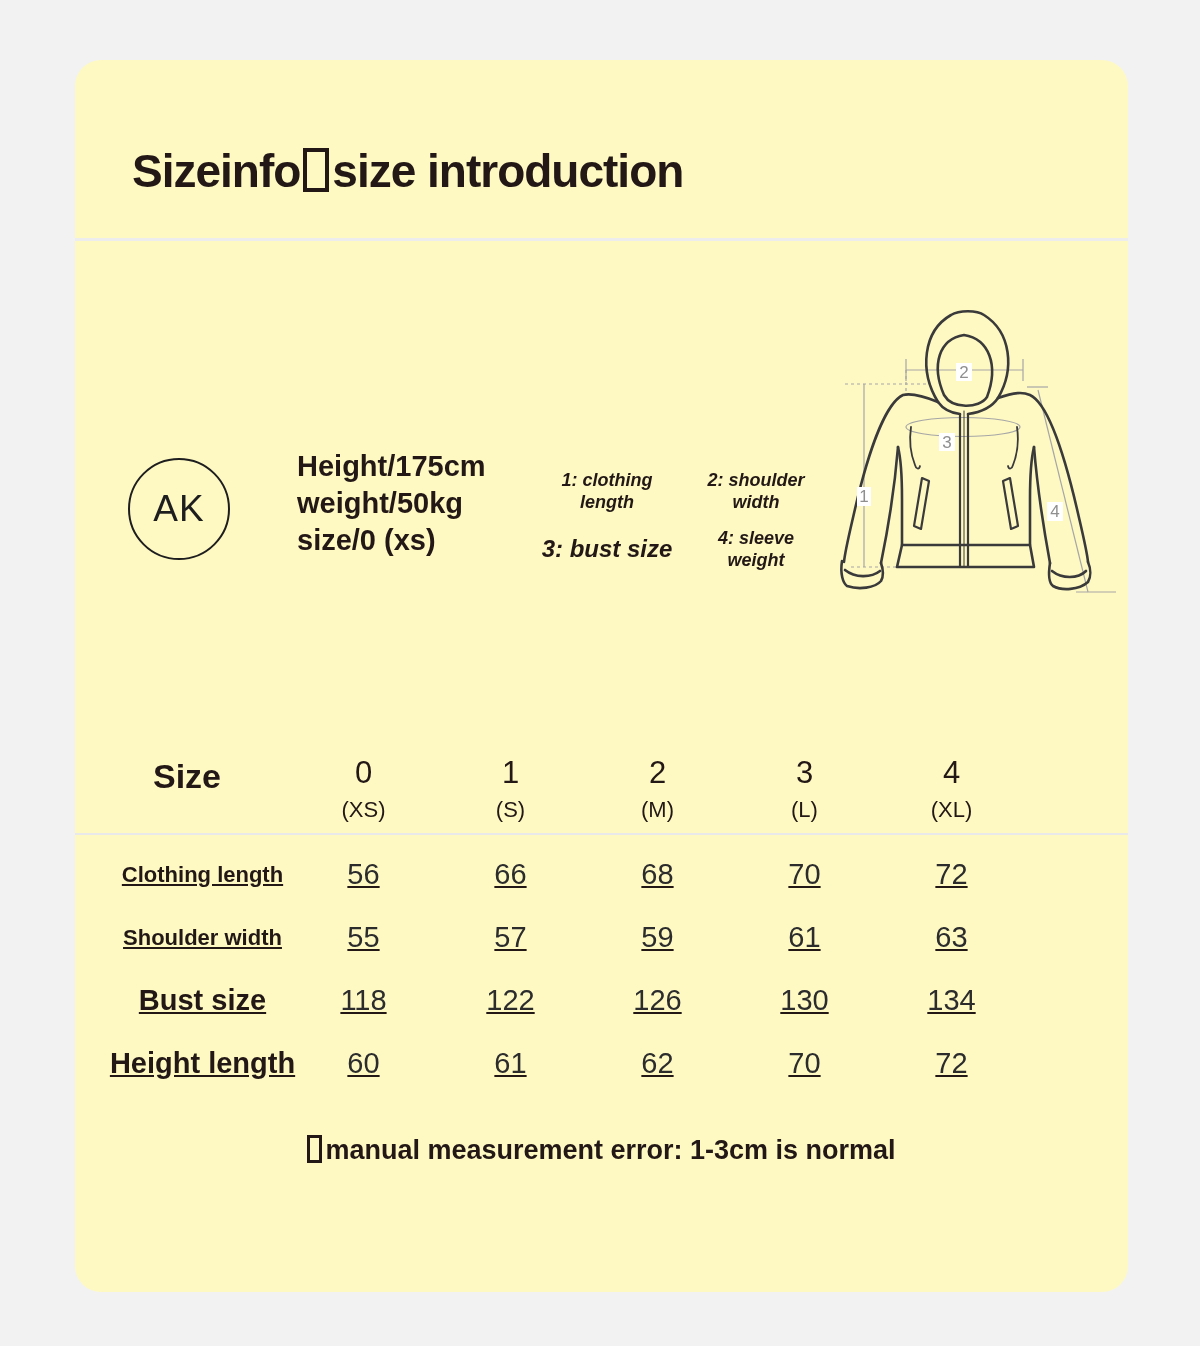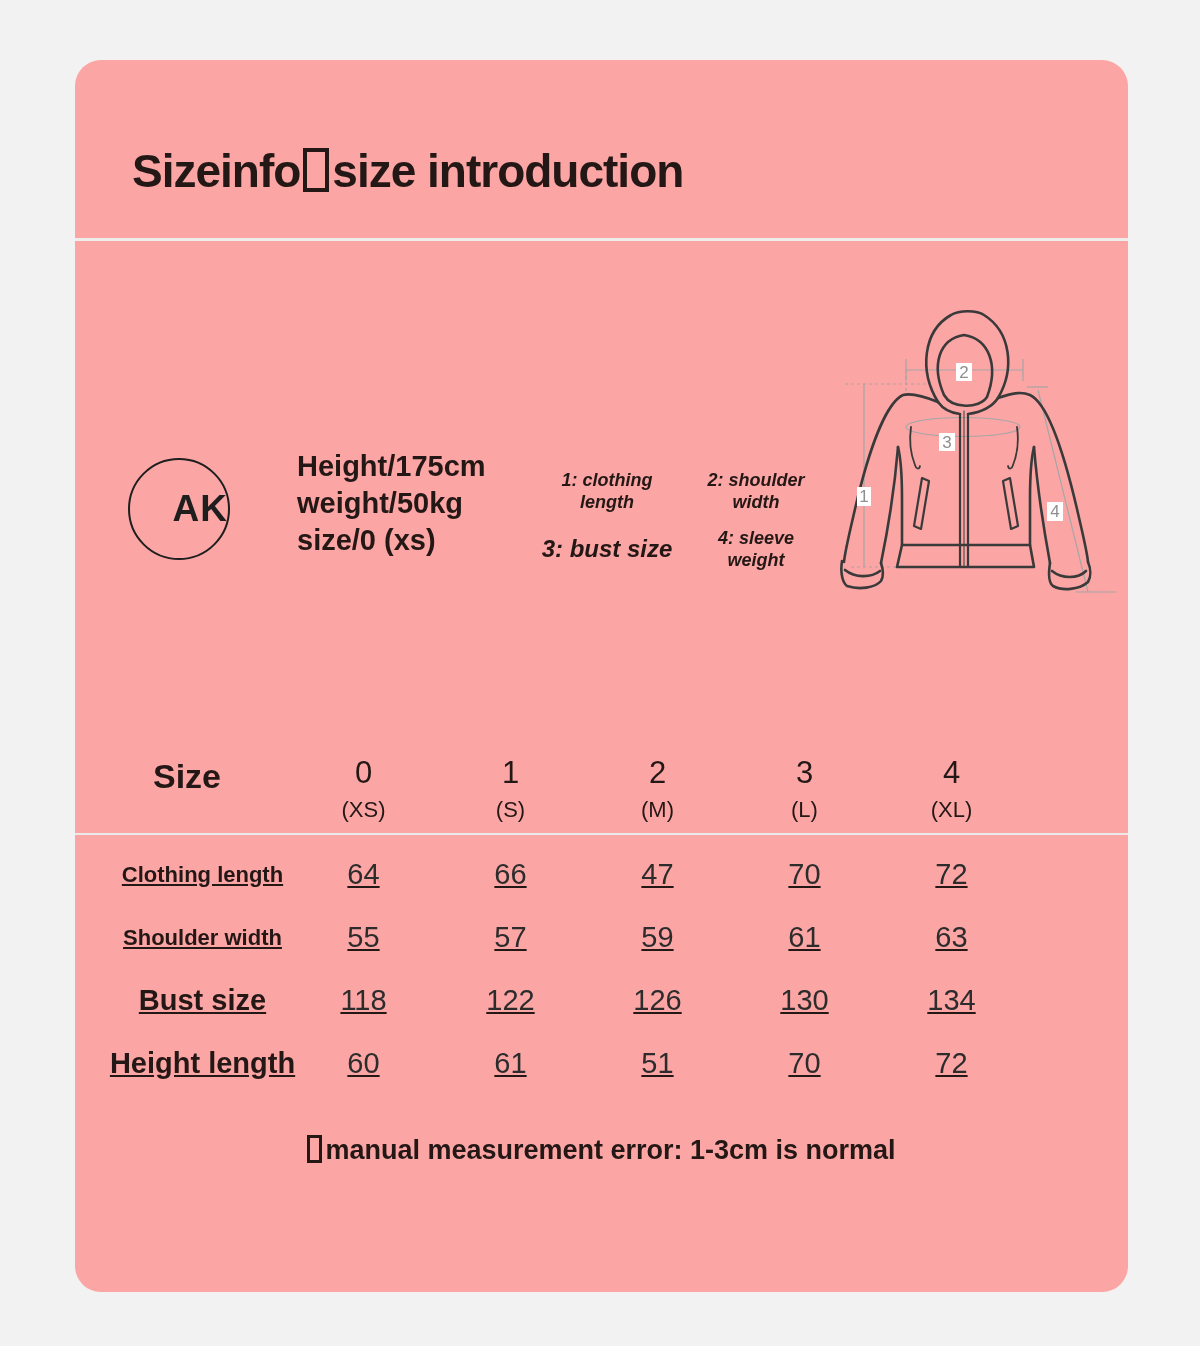--- a/index.html
+++ b/index.html
@@ -8,21 +8,21 @@
     width: 1200px; height: 1346px;
     background: #f2f2f2;
     font-family: "Liberation Sans", sans-serif;
     color: #231815;
     position: relative;
   }
   .card {
     position: absolute;
     left: 75px; top: 60px;
     width: 1053px; height: 1232px;
-    background: #fca5a5;
+    background: #fef9c3;
     border-radius: 26px;
     overflow: hidden;
   }
   .card-header { position: relative; height: 178px; }
   .card-header h1 {
     position: absolute; left: 57px; top: 84px;
     margin: 0; font-size: 46px; font-weight: 800;
     letter-spacing: -1px; white-space: nowrap;
   }
   .tofu {
@@ -33,22 +33,22 @@
     display: inline-block; width: 15px; height: 28px;
     border: 3px solid currentColor; vertical-align: -4px; margin-right: 3px;
   }
   .hdr-divider { position: absolute; left: 0; top: 178px; width: 100%; height: 3px; background: #ededed; }
   .card-body { position: absolute; left: 0; top: 181px; width: 100%; height: 1051px; }
 
   .badge-circle {
     position: absolute; left: 53px; top: 217px;
     width: 102px; height: 102px;
     border: 2px solid #1e1e1e; border-radius: 50%;
-    display: flex; align-items: center; justify-content: flex-end;
-    font-size: 37px; color: #1e1e1e; letter-spacing: 1px; font-weight: bold;
+    display: flex; align-items: center; justify-content: center;
+    font-size: 37px; color: #1e1e1e; letter-spacing: 1px;
   }
   .model-info {
     position: absolute; left: 222px; top: 207px;
     font-size: 29px; font-weight: 700; line-height: 37px;
   }
   .legend { position: absolute; text-align: center; font-weight: 700; font-style: italic; }
   .legend-1 { left: 467px; top: 228px; width: 130px; font-size: 18px; line-height: 22px; }
   .legend-2 { left: 616px; top: 228px; width: 130px; font-size: 18px; line-height: 22px; }
   .legend-3 { left: 442px; top: 294px; width: 180px; font-size: 24px; white-space: nowrap; }
   .legend-4 { left: 631px; top: 286px; width: 100px; font-size: 18px; line-height: 22px; }
@@ -180,23 +180,23 @@
           <div class="col-num">4</div>
           <div class="col-name">(XL)</div>
         </div>
       </div>
 
       <div class="t-divider"></div>
 
       <div class="t-rows">
         <div class="t-grid t-row small">
           <div class="row-label">Clothing length</div>
-          <div class="t-cell">64</div>
+          <div class="t-cell">56</div>
           <div class="t-cell">66</div>
-          <div class="t-cell">47</div>
+          <div class="t-cell">68</div>
           <div class="t-cell">70</div>
           <div class="t-cell">72</div>
         </div>
         <div class="t-grid t-row small">
           <div class="row-label">Shoulder width</div>
           <div class="t-cell">55</div>
           <div class="t-cell">57</div>
           <div class="t-cell">59</div>
           <div class="t-cell">61</div>
           <div class="t-cell">63</div>
@@ -206,21 +206,21 @@
           <div class="t-cell">118</div>
           <div class="t-cell">122</div>
           <div class="t-cell">126</div>
           <div class="t-cell">130</div>
           <div class="t-cell">134</div>
         </div>
         <div class="t-grid t-row large">
           <div class="row-label">Height length</div>
           <div class="t-cell">60</div>
           <div class="t-cell">61</div>
-          <div class="t-cell">51</div>
+          <div class="t-cell">62</div>
           <div class="t-cell">70</div>
           <div class="t-cell">72</div>
         </div>
       </div>
     </div>
 
     <div class="footer-note"><span class="tofu-sm"></span><span>manual measurement error: 1-3cm is normal</span></div>
 
   </div>
 </div>

